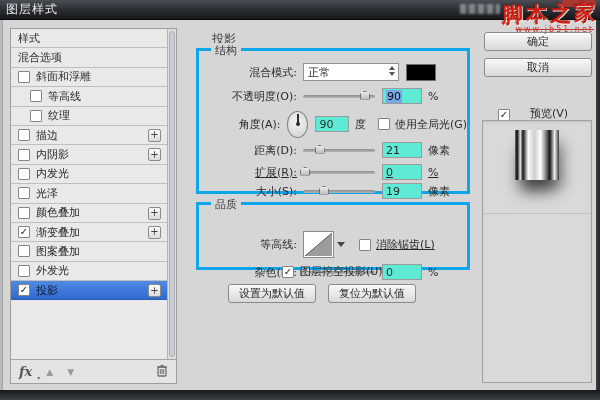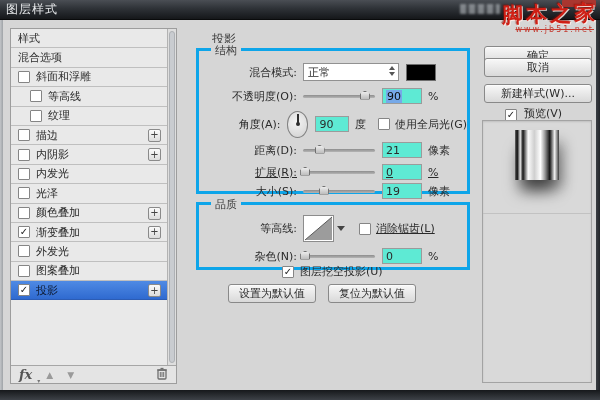--- a/index.html
+++ b/index.html
@@ -37,21 +37,21 @@
              border-bottom:1px solid #bfbfbf; background:#e9e9e9; position:relative; }
   .sb-item.indent { padding-left:19px; }
   .sb-item.selected { background:linear-gradient(180deg,#4f8ae4,#2f6ad0); border-bottom-color:#2c5cb4; color:#0e1b33; }
   .sb-label { white-space:nowrap; }
   .plusbox { position:absolute; right:6px; top:3px; width:13px; height:13px; border:1px solid #8a8a8a;
              background:linear-gradient(#fafafa,#dcdcdc); display:flex; align-items:center; justify-content:center;
              font-size:10px; color:#444; line-height:1; border-radius:2px; }
   .plusbox::after { content:"+"; }
   .sb-scroll { position:absolute; right:0; top:0; bottom:0; width:9px; background:#dedede; border-left:1px solid #b2b2b2; }
   .sb-thumb { position:absolute; left:1px; right:1px; top:2px; bottom:2px; background:#c9ccd0; border:1px solid #aeb1b5; border-radius:3px; }
-  .sb-footer { height:18px; border-top:1px solid #a6a6a6; background:#e4e4e4; display:flex; align-items:center; padding:0 8px; gap:14px; }
+  .sb-footer { height:24px; border-top:1px solid #a6a6a6; background:#e4e4e4; display:flex; align-items:center; padding:0 8px; gap:14px; }
   .fx { font-family:"DejaVu Serif",serif; font-style:italic; font-weight:bold; font-size:13px; color:#555; position:relative; }
   .fx::after { content:"▾"; position:absolute; right:-8px; bottom:-2px; font-size:6px; color:#777; font-style:normal; }
   .arrow-ico { color:#9a9a9a; font-size:9px; }
   .trash { margin-left:auto; }
 
   
   .main { position:absolute; left:186px; top:26px; width:288px; bottom:16px; }
   .panel-title { position:absolute; top:5px; left:26px; font-size:12px; color:#3a3a3a; }
   .group { position:absolute; left:10px; right:4px; border:3px solid #0ea5e9;padding-left:16px; }
   .group1 { top:22px; height:146px; }
@@ -95,22 +95,22 @@
 
   .btn { height:19px; background:linear-gradient(#f8f8f8,#d9d9d9); border:1px solid #898989; border-radius:3px;
          display:flex; align-items:center; justify-content:center; padding:0 10px; white-space:nowrap;
          box-shadow:0 1px 0 rgba(255,255,255,.6) inset; }
   .default-btns { position:absolute; top:258px; left:42px; display:flex; gap:12px; }
   .knockout-row { position:absolute; top:238px; left:96px; display:flex; align-items:center; gap:6px; }
 
   
   .rightcol { position:absolute; left:482px; top:26px; width:112px; bottom:16px; }
   .rc-btn { position:absolute; left:2px; width:108px; }
-  .btn-ok { top:20px; } .btn-cancel { top:32px; } .btn-new { top:58px; }
-  .preview-row { position:absolute; top:80px; left:23px; display:flex; align-items:flex-end; gap:7px; }
+  .btn-ok { top:6px; } .btn-cancel { top:32px; } .btn-new { top:58px; }
+  .preview-row { position:absolute; top:80px; left:16px; display:flex; align-items:flex-end; gap:20px; }
   .preview-box { position:absolute; top:94px; left:0; width:110px; height:263px; background:#d9d9d9;
                  border:1px solid #a3a3a3; box-shadow:0 1px 2px rgba(0,0,0,.12) inset; }
   .preview-inner { height:93px; border-bottom:1px solid #c2c2c2; display:flex; justify-content:center; }
   .chip { width:44px; height:50px; margin-top:9px;
           background:linear-gradient(90deg,#6a6a6a 0%,#0a0a0a 5%,#e8e8e8 12%,#141414 18%,#fbfbfb 30%,#cfcfcf 44%,#ffffff 58%,#9a9a9a 68%,#141414 79%,#f0f0f0 90%,#3a3a3a 100%);
           box-shadow:0 16px 16px -5px rgba(0,0,0,.55), 6px 10px 14px -2px rgba(0,0,0,.35); }
 </style>
 </head>
 <body>
 
@@ -173,25 +173,25 @@
         <span class="sb-label">颜色叠加</span>
         <span class="plusbox"></span>
       </div>
       <div class="sb-item">
         <span class="cb checked"></span>
         <span class="sb-label">渐变叠加</span>
         <span class="plusbox"></span>
       </div>
       <div class="sb-item">
         <span class="cb"></span>
+        <span class="sb-label">图案叠加</span>
+      </div>
+      <div class="sb-item">
+        <span class="cb"></span>
         <span class="sb-label">外发光</span>
-      </div>
-      <div class="sb-item">
-        <span class="cb"></span>
-        <span class="sb-label">图案叠加</span>
       </div>
       <div class="sb-item selected">
         <span class="cb checked"></span>
         <span class="sb-label">投影</span>
         <span class="plusbox"></span>
       </div>
       <div class="sb-scroll">
         <div class="sb-thumb"></div>
       </div>
     </div>
@@ -282,21 +282,21 @@
         <div class="field">
             <span>19</span>
           </div>
         <span class="unit">像素</span>
       </div>
     </div>
 
     <div class="group group2">
       <span class="group-label">品质</span>
 
-      <div class="row" style="margin-top:10px;">
+      <div class="row" style="margin-top:26px;">
         <span class="lbl">等高线:</span>
         <div class="contour">
           <svg width="29" height="25" viewBox="0 0 29 25">
               <polygon points="1,24 28,1 28,24" fill="#9c9c9c"></polygon>
               <line x1="1" y1="24" x2="28" y2="1" stroke="#5a5a5a" stroke-width="1"></line>
             </svg>
         </div>
         <span class="contour-arrow"></span>
         <span class="cb" style="margin-left:14px;"></span>
         <span style="margin-left:5px; white-space:nowrap;text-decoration:underline;">消除锯齿(L)</span>
@@ -321,21 +321,20 @@
 
     <div class="default-btns">
       <div class="btn">设置为默认值</div>
       <div class="btn">复位为默认值</div>
     </div>
   </div>
 
   <div class="rightcol">
     <div class="btn rc-btn btn-ok">确定</div>
     <div class="btn rc-btn btn-cancel">取消</div>
-    <div class="btn rc-btn btn-new">新建样式(W)...</div>
     <div class="preview-row">
       <span class="cb checked"></span>
       <span>预览(V)</span>
     </div>
     <div class="preview-box">
       <div class="preview-inner">
         <div class="chip"></div>
       </div>
     </div>
   </div>

